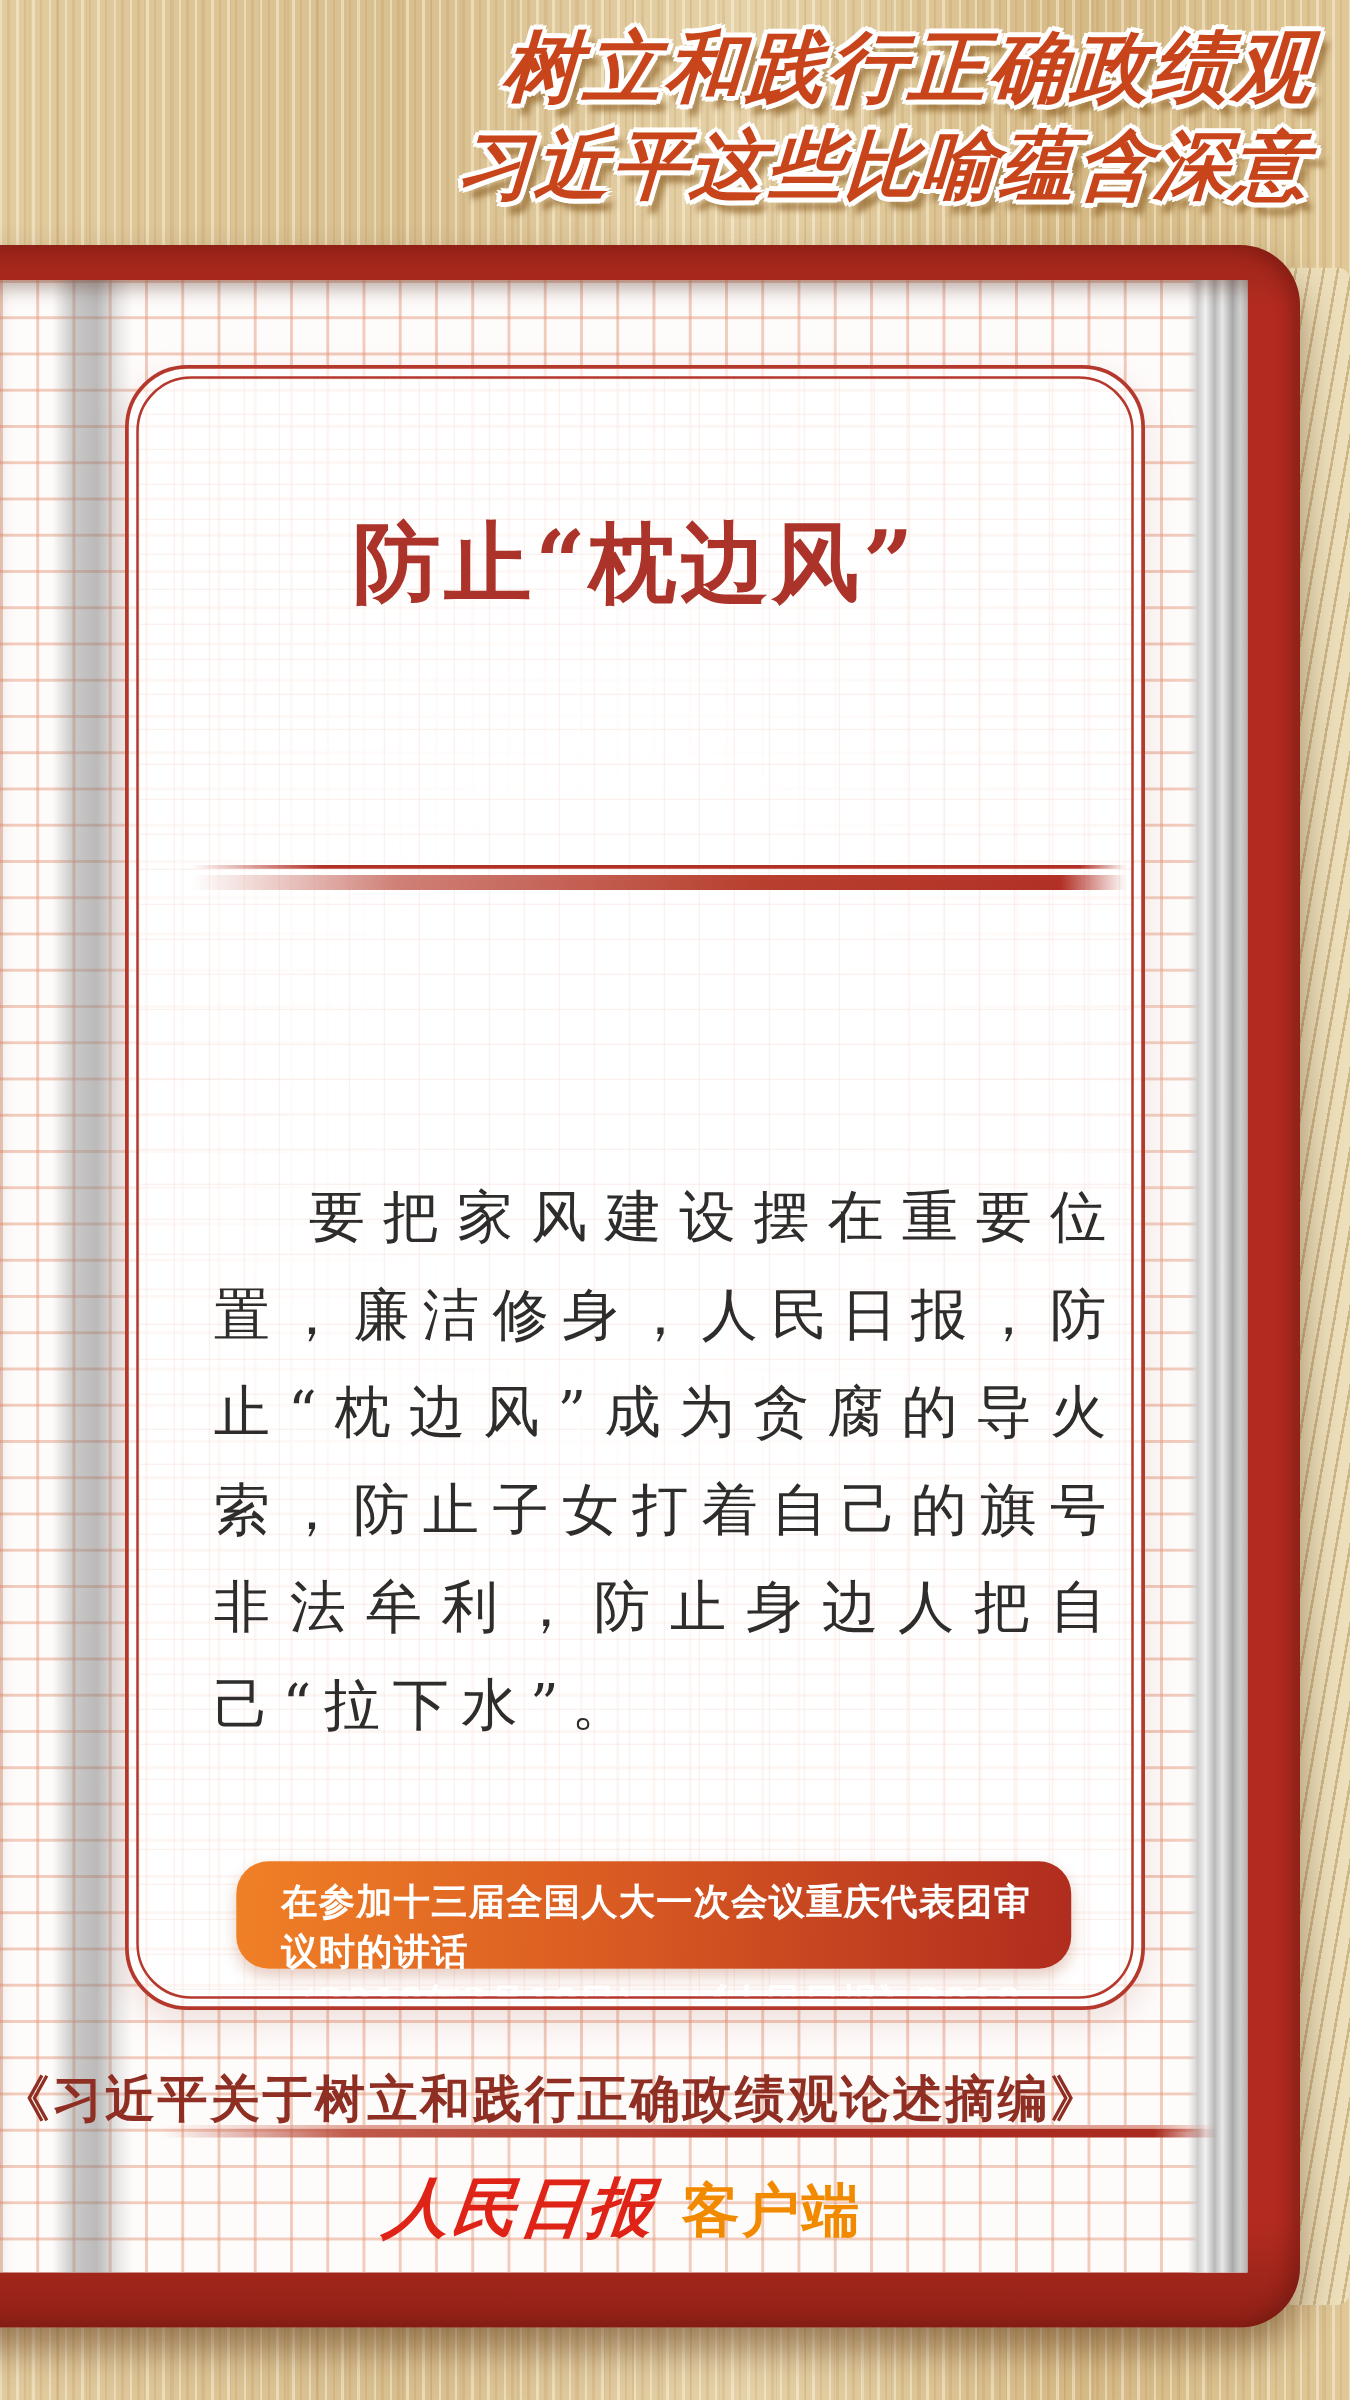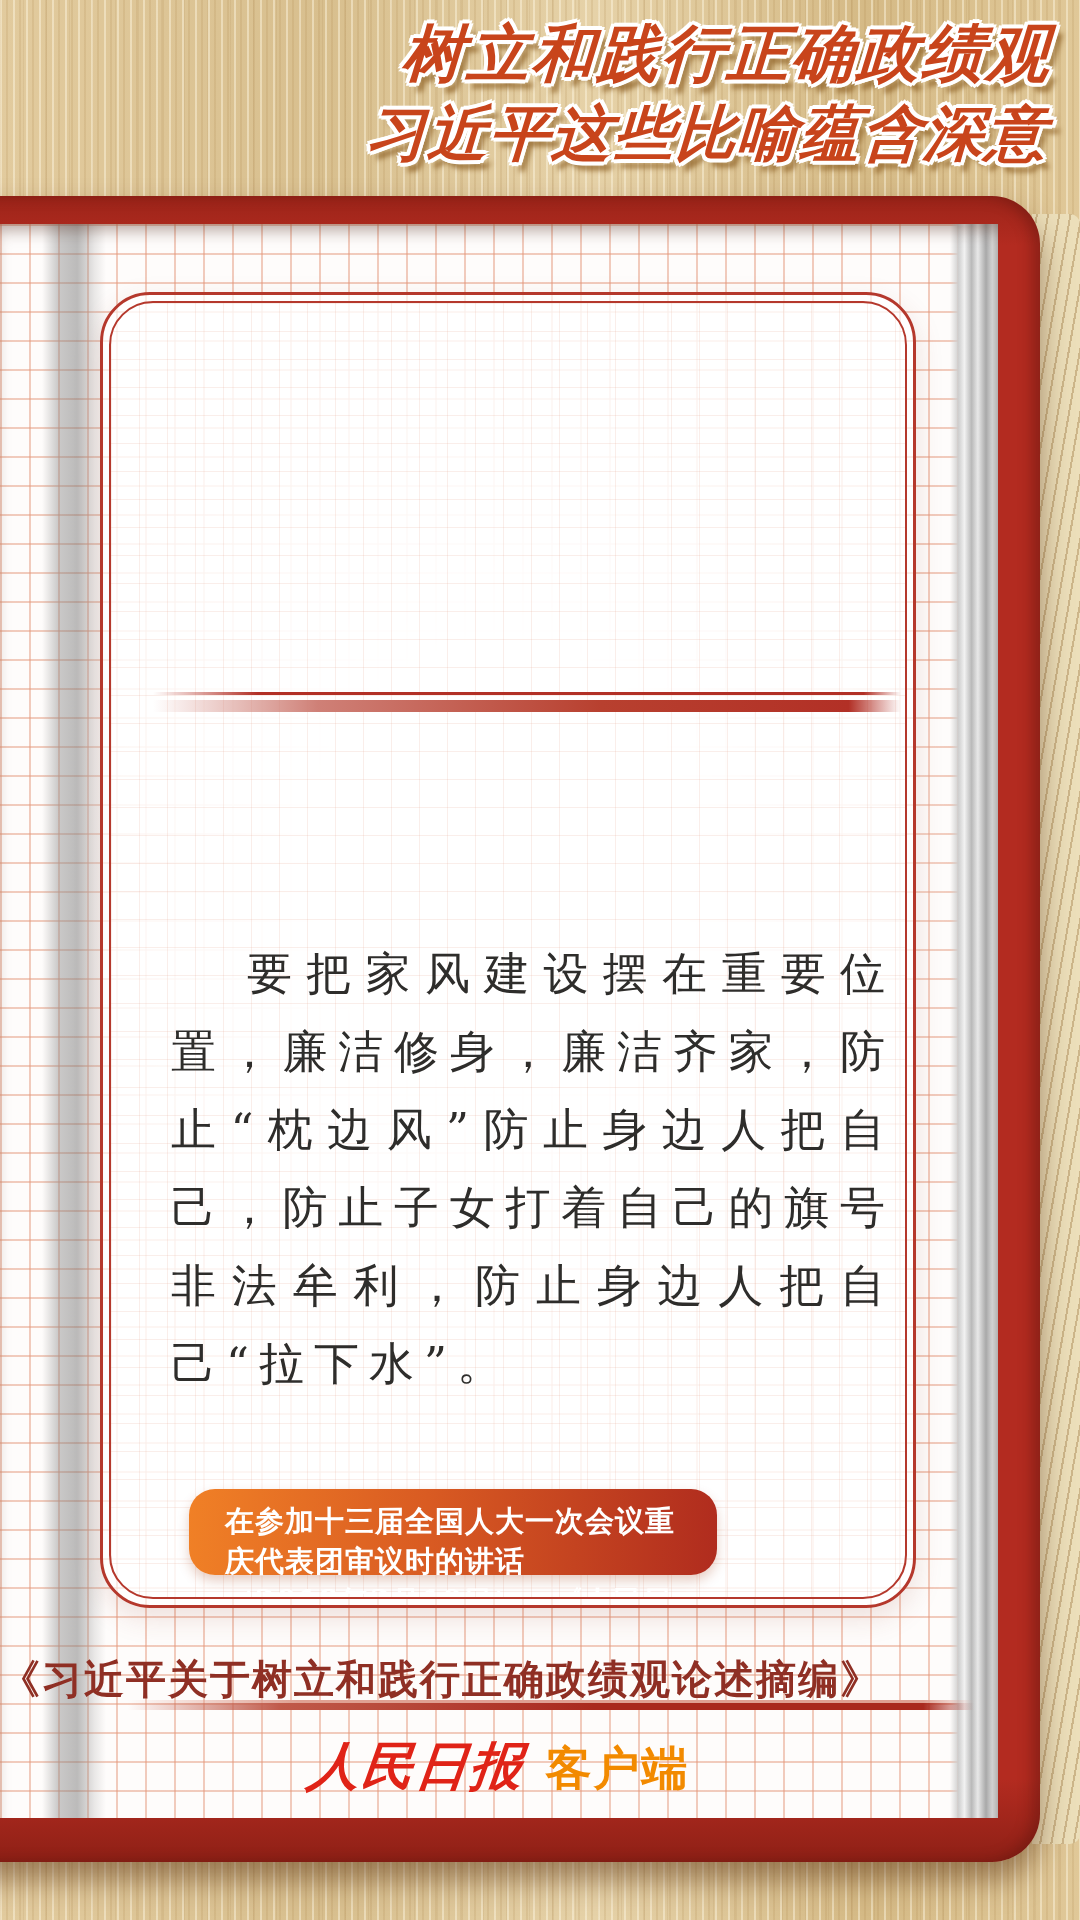--- a/index.html
+++ b/index.html
@@ -99,21 +99,21 @@
     margin-top:5px; height:12px;
     background:linear-gradient(90deg, rgba(207,128,119,0) 0%, #cf8077 22%,
       #b8402f 60%, #b23026 93%, rgba(178,48,38,0) 100%);
   }
   .card-body{
     position:absolute; top:632px; left:60px; width:724px;
     color:#2e2d2b; font-size:45px; line-height:78px;
     letter-spacing:10px; text-indent:76px; text-align:justify;
   }
   .citation{
-    position:absolute; top:1186px; left:78px; width:528px; height:86px;
+    position:absolute; top:1186px; left:78px; width:668px; height:86px;
     border-radius:26px; padding:12px 26px 0 36px;
     background:linear-gradient(92deg,#f08026 0%,#d95b22 45%,#b02c1e 100%);
     box-shadow:0 6px 12px rgba(160,60,20,0.25);
     color:#ffffff; font-size:29px; line-height:40px; letter-spacing:1px; font-weight:600;
   }
 
   
   .source-line{
     position:absolute; top:1428px; left:0; width:100%; z-index:4;
     color:#8f2f24; font-weight:700;
@@ -154,26 +154,27 @@
 
 <div class="page">
   <div class="page-vignette"></div>
   <div class="page-left-edge"></div>
   <div class="page-right-edge"></div>
   <div class="page-top-shadow"></div>
 
   <div class="card">
     <div class="card-inner">
       <div class="card-title">
+        <div>防止“枕边风”</div>
       </div>
       <div class="divider">
         <div class="divider-line"></div>
         <div class="divider-band"></div>
       </div>
-      <div class="card-body">要把家风建设摆在重要位置，廉洁修身，廉洁齐家，防止“枕边风”防止身边人把自己，防止子女打着自己的旗号非法牟利，防止身边人把自己“拉下水”。</div>
+      <div class="card-body">要把家风建设摆在重要位置，廉洁修身，人民日报，防止“枕边风”成为贪腐的导火索，防止子女打着自己的旗号非法牟利，防止身边人把自己“拉下水”。</div>
       <div class="citation">
         <div>在参加十三届全国人大一次会议重庆代表团审议时的讲话</div>
         <div>（2018年3月10日），《人民日报》2018年3月11日</div>
       </div>
     </div>
   </div>
 
   <div class="source-line">《习近平关于树立和践行正确政绩观论述摘编》</div>
   <div class="page-rule">
     <div class="page-rule-light"></div>

